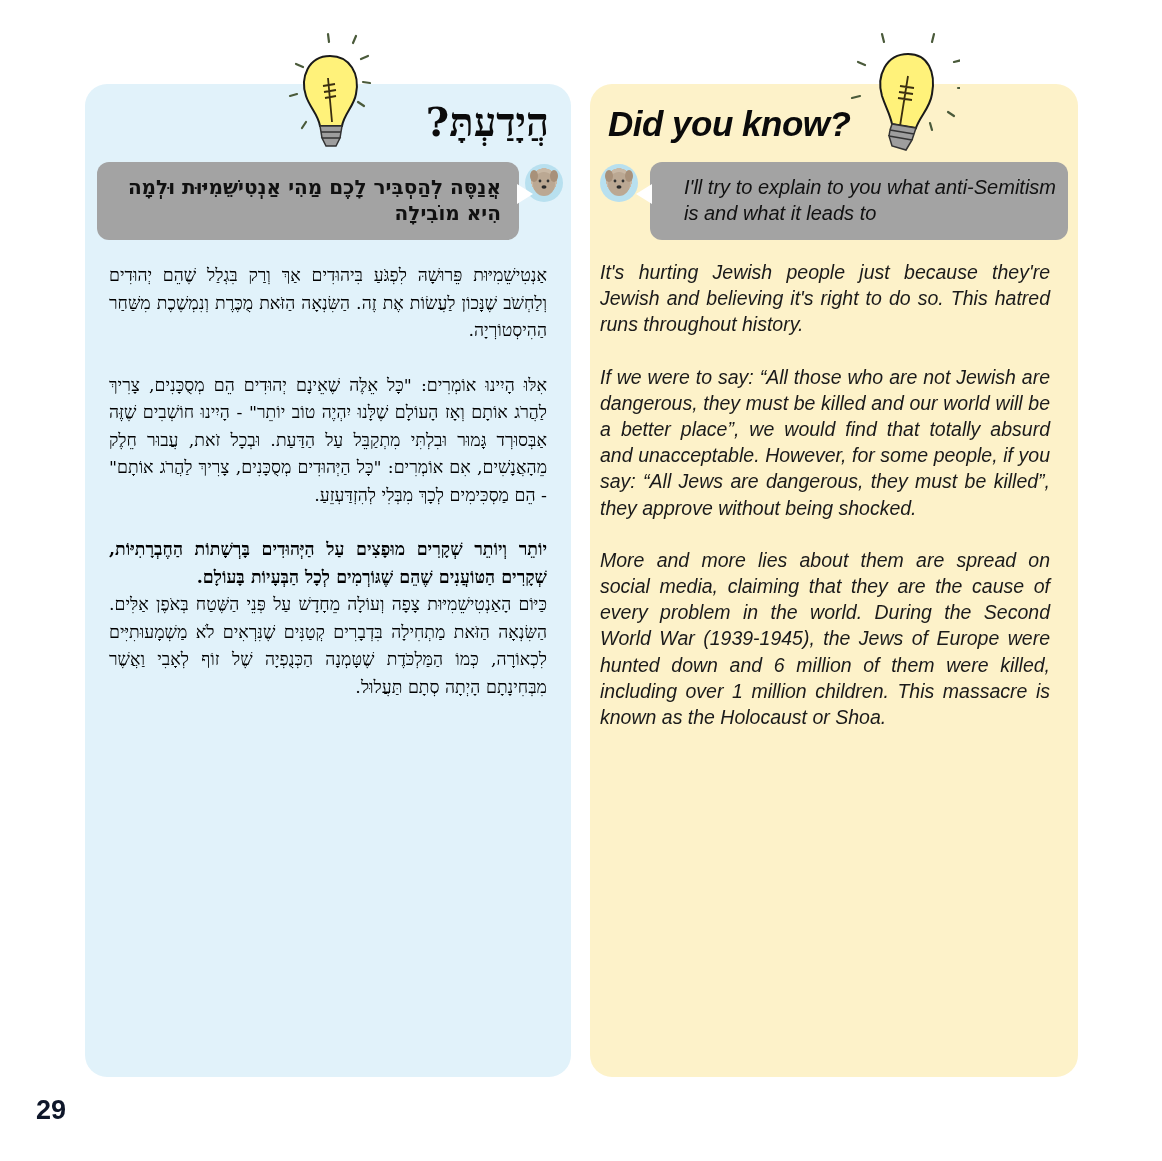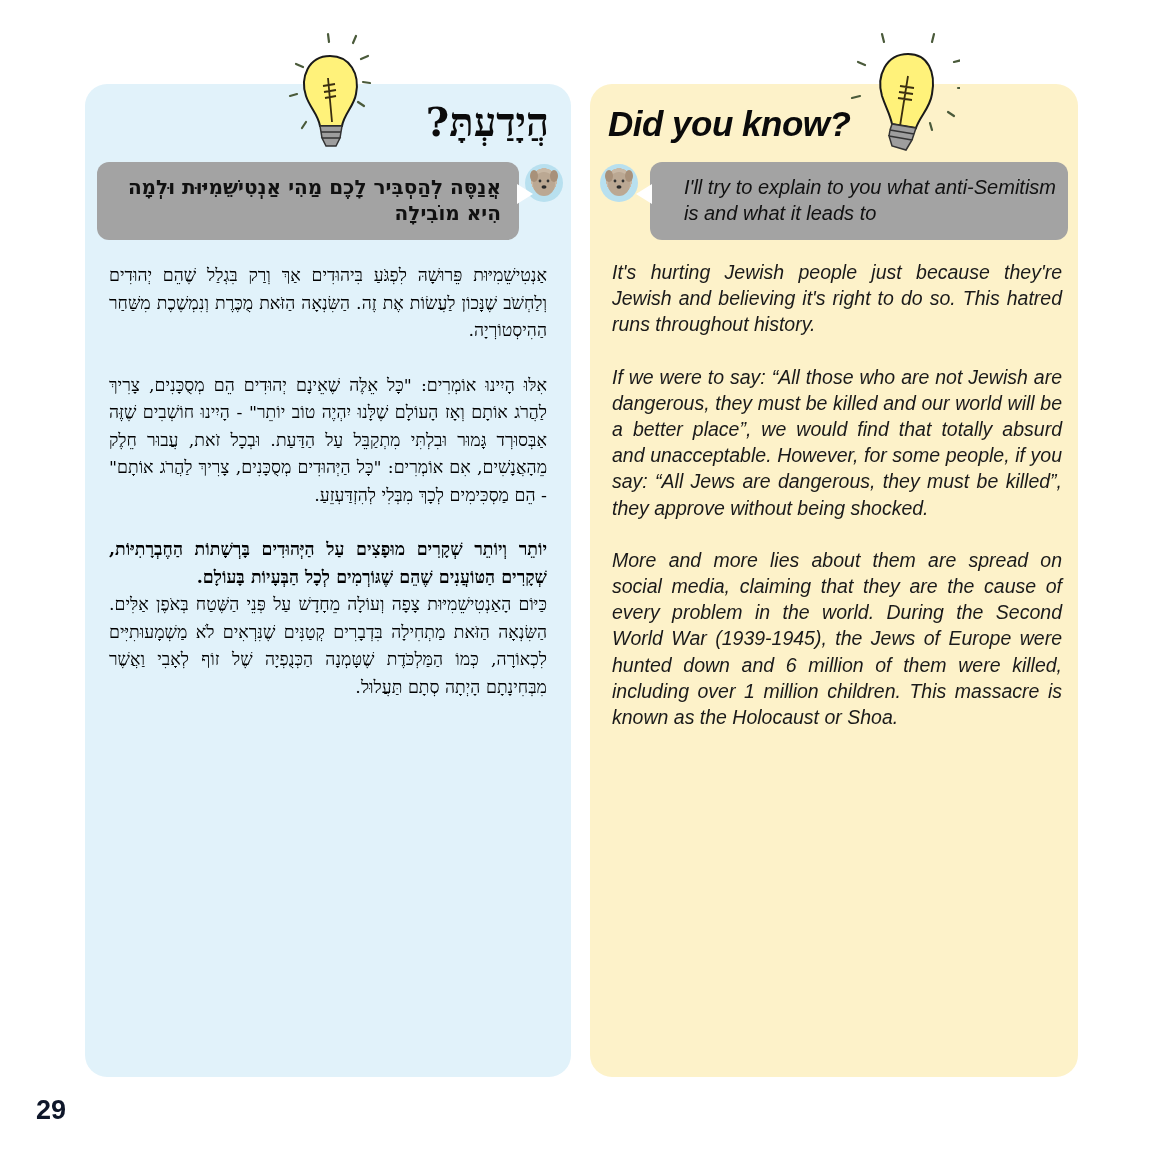--- a/index.html
+++ b/index.html
@@ -23,21 +23,21 @@
   .bubble-he { left: 12px; top: 78px; width: 422px; height: 78px; }
   .bubble-he::after { content: ""; position: absolute; right: -14px; top: 22px; border-top: 10px solid transparent; border-bottom: 10px solid transparent; border-left: 16px solid #ffffff; }
 
   .bubble-text-en { position: absolute; left: 18px; top: 12px; right: 12px; font-size: 20px; font-weight: normal; font-style: italic; line-height: 26px; text-align: justify; margin-left: 16px; }
   .bubble-text-he { position: absolute; right: 18px; top: 12px; left: 14px; font-size: 20px; font-weight: bold; line-height: 26px; direction: rtl; text-align: right; font-family: "DejaVu Sans", sans-serif; }
 
   .avatar { position: absolute; width: 38px; height: 38px; border-radius: 50%; background: radial-gradient(circle at 50% 45%, #c9b8a4 0 45%, #b8e0ef 46% 100%); overflow: hidden; }
   .avatar-en { left: 10px; top: 80px; }
   .avatar-he { right: 8px; top: 80px; }
 
-  .body-en { position: absolute; left: 22px; top: 175px; width: 450px; font-size: 19.5px; font-style: italic; line-height: 26.2px; text-align: justify; color: #1a1a1a; }
+  .body-en { position: absolute; left: 10px; top: 175px; width: 450px; font-size: 19.5px; font-style: italic; line-height: 26.2px; text-align: justify; color: #1a1a1a; }
   .body-en p { margin: 0 0 26px 0; }
 
   .body-he { position: absolute; left: 8px; top: 178px; width: 438px; font-size: 17.5px; line-height: 27.5px; direction: rtl; text-align: justify; font-family: "DejaVu Serif", serif; color: #000000; margin-left: 16px; }
   .body-he p { margin: 0 0 27px 0; }
   .body-he p.tight { margin-bottom: 0; font-weight: bold; }
 
   .page-number { position: absolute; left: 36px; top: 1095px; font-size: 27px; font-weight: bold; color: #0f172a; }
 </style>
 </head>
 <body>

